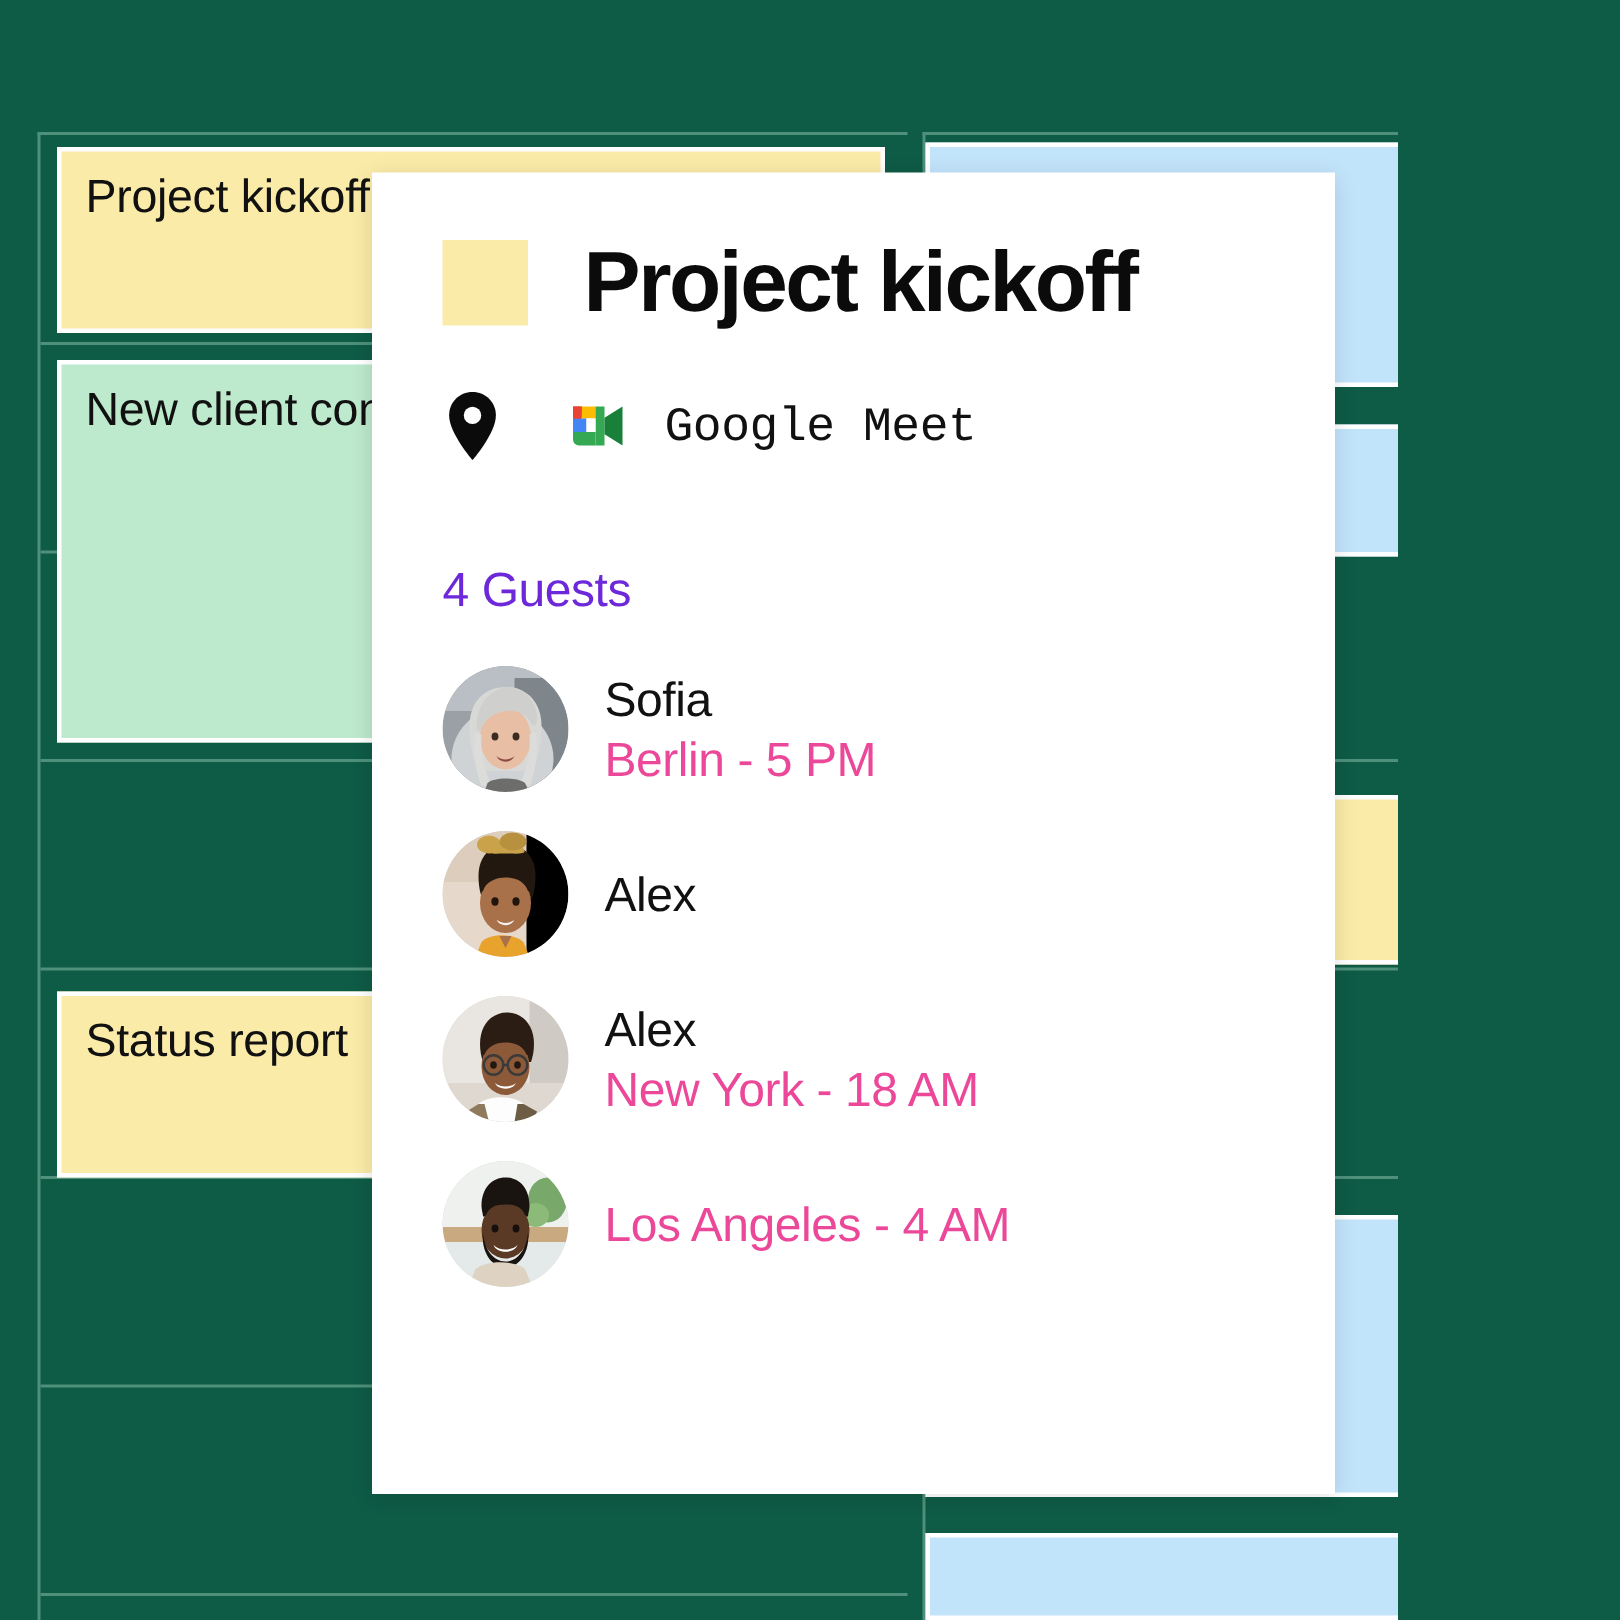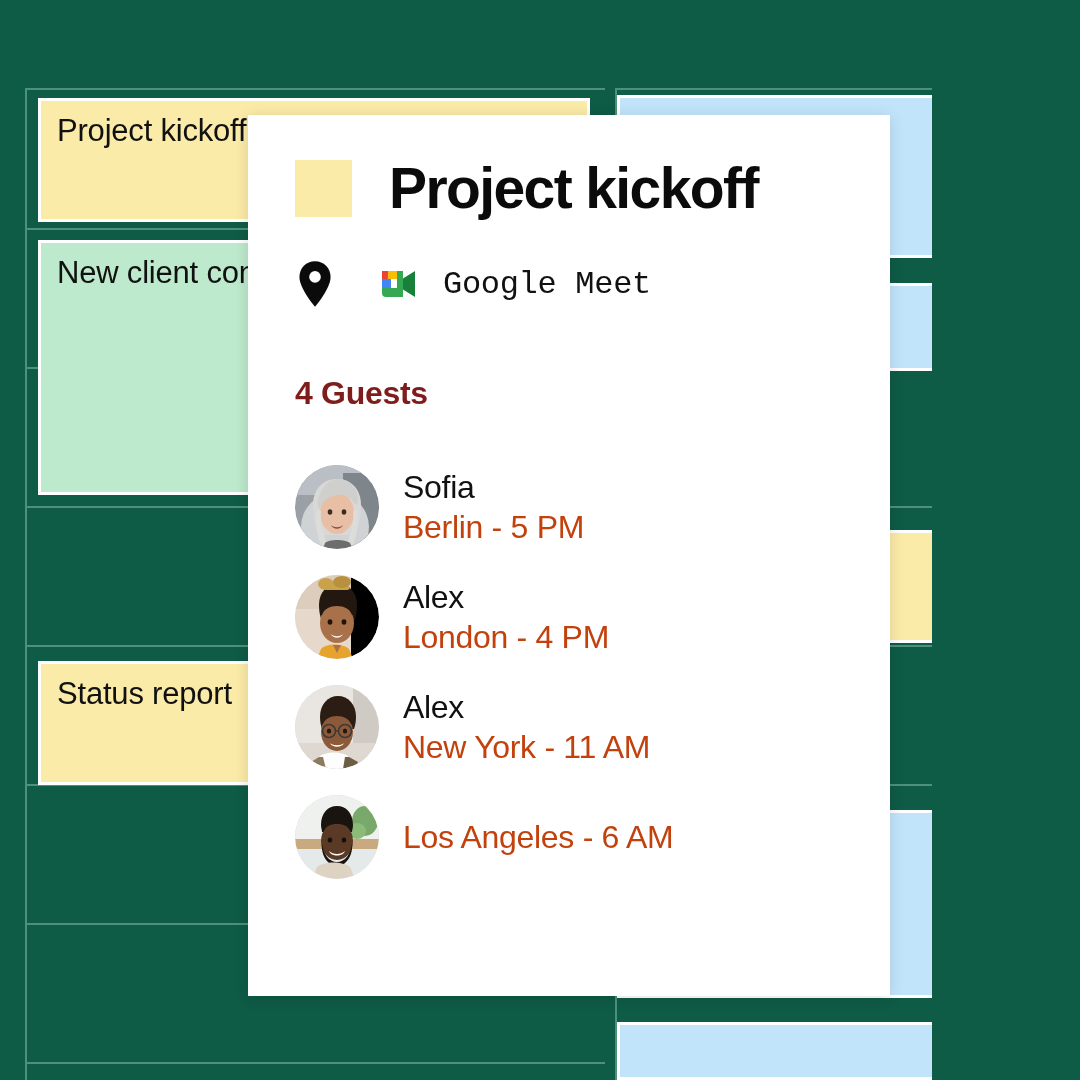--- a/index.html
+++ b/index.html
@@ -36,32 +36,32 @@
   .card-title{
     margin-left:37px;font-size:57px;font-weight:700;color:#0b0b0b;
     letter-spacing:-1.6px;line-height:1;
   }
 
   .loc-row{display:flex;align-items:center;margin:44px 0 0 47px;font-family:Liberation Mono, monospace;}
   .pin{width:40px;flex:0 0 auto;display:flex;justify-content:center;}
   .meet-ico{margin-left:44px;width:42px;height:36px;flex:0 0 auto;}
   .loc-text{margin-left:22px;font-size:32px;color:#111;letter-spacing:-0.3px;}
 
-  .guests-title{margin:68px 0 0 47px;font-size:32px;color:#7f1d1d;letter-spacing:-0.3px;font-weight:bold;}
-
-  .guest-list{margin:53px 0 0 47px;}
+  .guests-title{margin:68px 0 0 47px;font-size:32px;color:#6d28d9;letter-spacing:-0.3px;}
+
+  .guest-list{margin:32px 0 0 47px;}
   .guest{display:flex;align-items:center;margin-bottom:26px;}
   .avatar{
     width:84px;height:84px;border-radius:50%;flex:0 0 auto;
     overflow:hidden;position:relative;background:#d8d8d8;
   }
   .avatar svg{display:block;width:84px;height:84px;}
   .guest-text{margin-left:24px;}
   .g-name{font-size:32px;color:#111;line-height:1.26;letter-spacing:-0.3px;}
-  .g-where{font-size:32px;color:#c2410c;line-height:1.26;letter-spacing:-0.3px;}
+  .g-where{font-size:32px;color:#ec4899;line-height:1.26;letter-spacing:-0.3px;}
 </style>
 </head>
 <body>
 
 <div id="stage">
 
   <div class="cal-col col-left">
     <div class="gridline" style="top:138px"></div>
     <div class="gridline" style="top:277px"></div>
     <div class="gridline" style="top:416px"></div>
@@ -186,21 +186,20 @@
               <ellipse cx="35" cy="47" rx="2.4" ry="2.8" fill="#20150d"></ellipse>
               <ellipse cx="49" cy="47" rx="2.4" ry="2.8" fill="#20150d"></ellipse>
               <path d="M36 59c3 3 9 3 12 0-2 5-10 5-12 0z" fill="#f4f4f4"></path>
               <path d="M26 74c5-6 22-6 28 0l4 10H22z" fill="#E8A32C"></path>
               <path d="M38 70h8l-4 8z" fill="#a9714a"></path>
             </g>
           </svg>
         </div>
         <div class="guest-text">
           <div class="g-name">Alex</div>
-          <div class="g-where">London - 4 PM</div>
         </div>
       </div>
 
       <div class="guest">
         <div class="avatar">
           <svg viewBox="0 0 84 84">
             <defs>
                 <clipPath id="c3">
                   <circle cx="42" cy="42" r="42"></circle>
                 </clipPath>
@@ -219,21 +218,21 @@
               <ellipse cx="50" cy="46" rx="2.2" ry="2.5" fill="#221810"></ellipse>
               <path d="M35 58c3 3 11 3 14 0-2 5-12 5-14 0z" fill="#ffffff"></path>
               <path d="M24 72c6-6 24-6 30 0l5 12H19z" fill="#fdfdfd"></path>
               <path d="M24 72l-8 5 3 7h12l-3-12z" fill="#8e7b5e"></path>
               <path d="M54 72l9 5-3 7H48l2-12z" fill="#6e5d45"></path>
             </g>
           </svg>
         </div>
         <div class="guest-text">
           <div class="g-name">Alex</div>
-          <div class="g-where">New York - 11 AM</div>
+          <div class="g-where">New York - 18 AM</div>
         </div>
       </div>
 
       <div class="guest">
         <div class="avatar">
           <svg viewBox="0 0 84 84">
             <defs>
                 <clipPath id="c4">
                   <circle cx="42" cy="42" r="42"></circle>
                 </clipPath>
@@ -249,19 +248,19 @@
               <path d="M27 34c0-10 6-17 15-17s15 7 15 17c0 2-1 3-2 2-2-5-6-7-13-7s-11 2-13 7c-1 1-2 0-2-2z" fill="#1a1410"></path>
               <path d="M27 48c1 11 7 19 15 19s14-8 15-19c1 8-2 16-7 20-5 5-11 5-16 0-5-4-8-12-7-20z" fill="#1a1410"></path>
               <ellipse cx="35" cy="45" rx="2.3" ry="2.6" fill="#15100b"></ellipse>
               <ellipse cx="49" cy="45" rx="2.3" ry="2.6" fill="#15100b"></ellipse>
               <path d="M34 56c4 4 12 4 16 0-2 6-14 6-16 0z" fill="#ffffff"></path>
               <path d="M22 72c7-6 26-6 33 0l5 12H17z" fill="#ded3c2"></path>
             </g>
           </svg>
         </div>
         <div class="guest-text">
-          <div class="g-where">Los Angeles - 6 AM</div>
+          <div class="g-where">Los Angeles - 4 AM</div>
         </div>
       </div>
 
     </div>
   </div>
 </div>
 
 </body></html>

